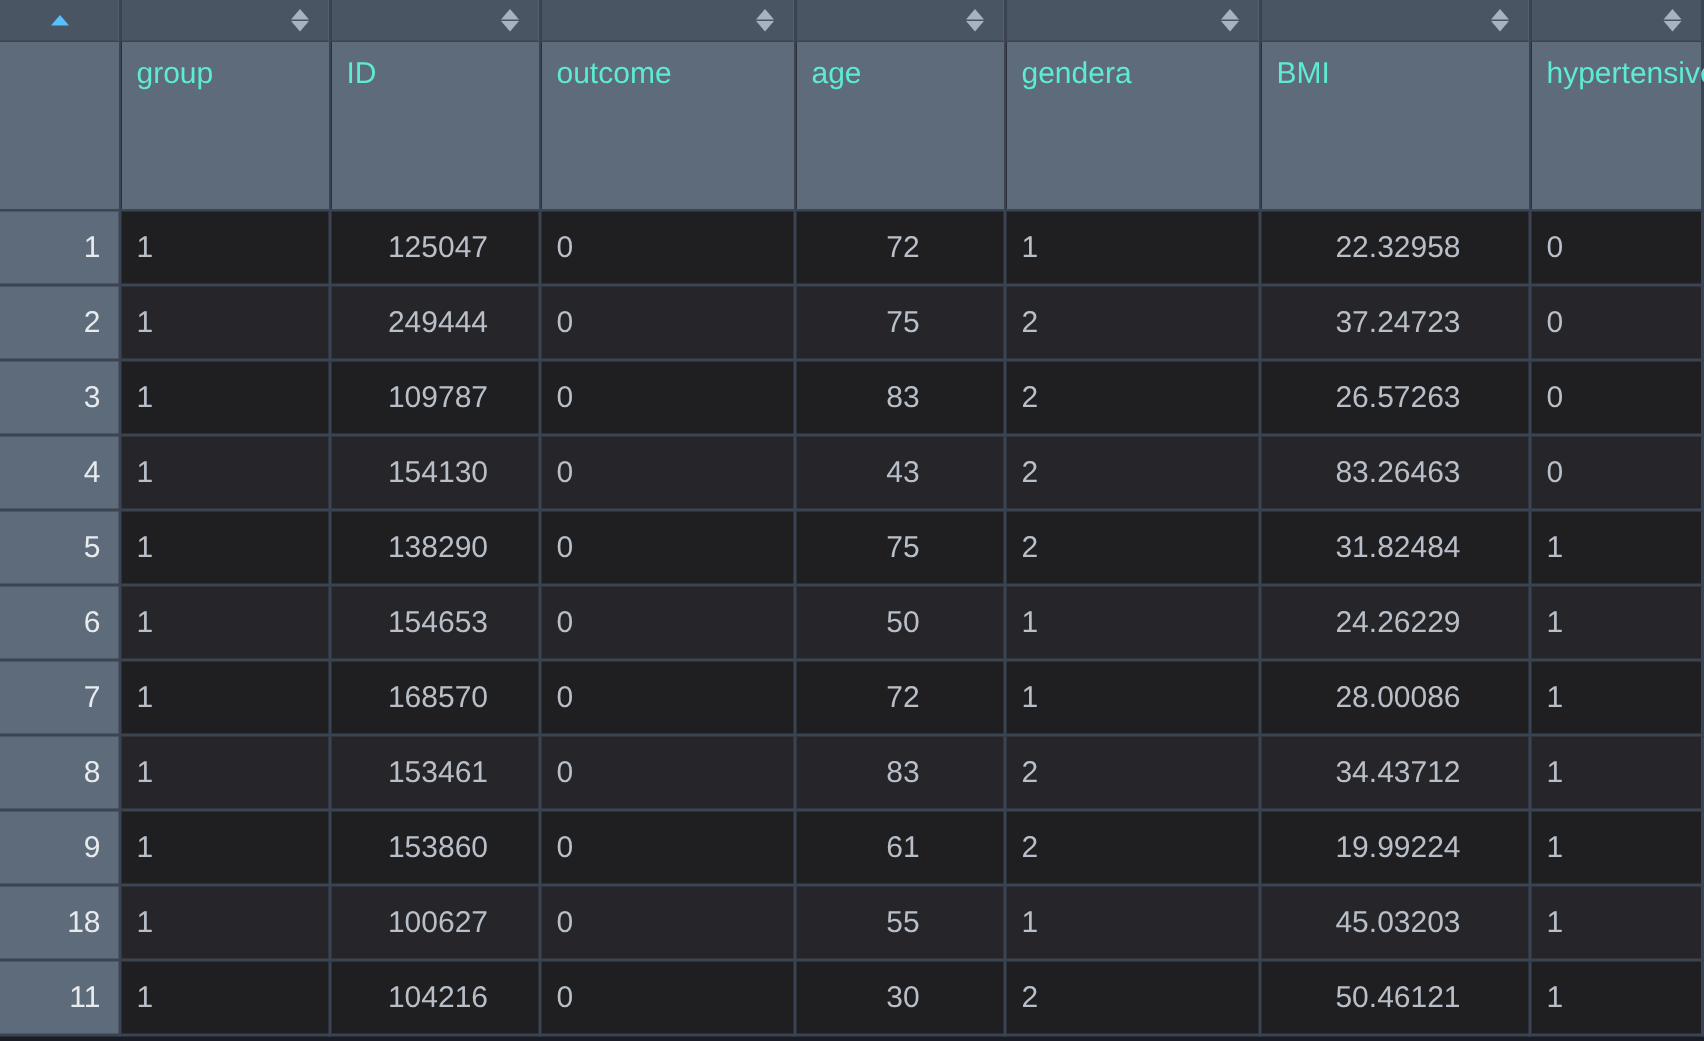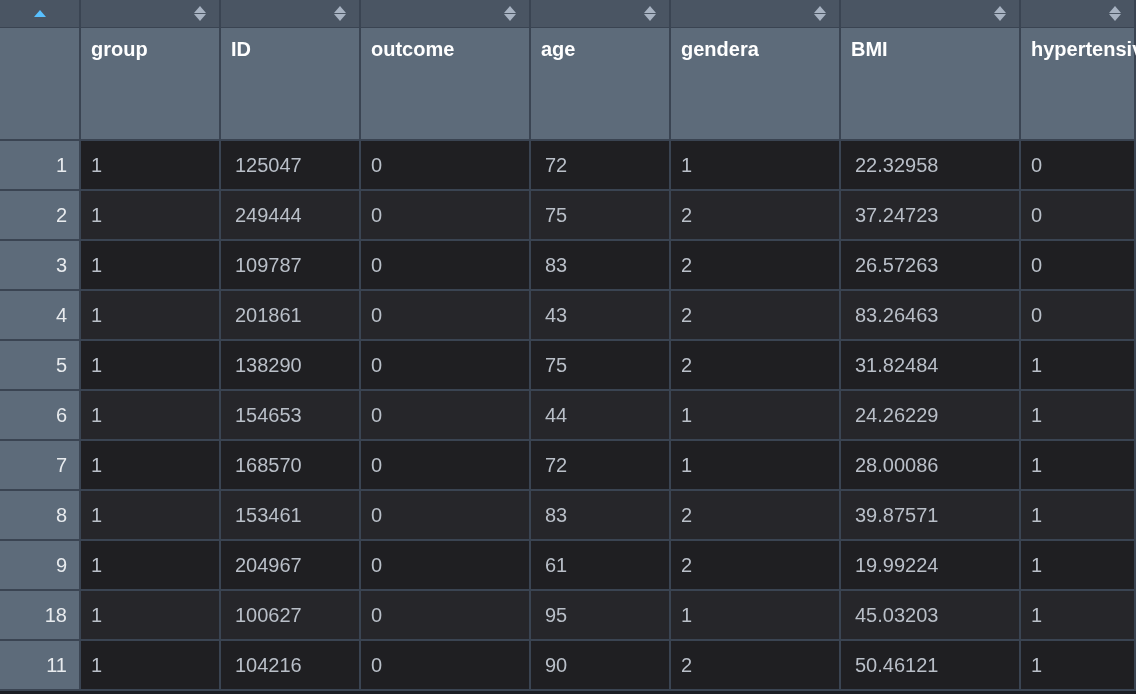--- a/index.html
+++ b/index.html
@@ -34,22 +34,22 @@
       background: #4a5563;
       border-bottom: 1px solid #3a4452;
       display: flex;
       align-items: center;
       justify-content: flex-end;
       padding-right: 12px;
     }
     thead th .header-label {
       padding: 10px 10px 0 10px;
       font-size: 20px;
-      font-weight: 700;
-      color: #ffffff;
+      font-weight: 400;
+      color: #5eead4;
     }
     .sort-icon {
       width: 14px;
       height: 18px;
       display: inline-flex;
       flex-direction: column;
       align-items: center;
       justify-content: center;
       cursor: pointer;
       gap: 1px;
@@ -79,21 +79,21 @@
     }
     tbody th.rownum {
       background: #5d6b7a;
       color: #e8ebee;
       text-align: right;
       font-weight: 400;
       padding-right: 12px;
     }
     tbody tr:nth-child(odd) td { background: #1f1f22; }
     tbody tr:nth-child(even) td { background: #26262a; }
-    .num-right { text-align: left; padding-left: 14px; }
+    .num-right { text-align: center; padding-left: 14px; }
     .num-left { text-align: left; }
     thead th.index-col .sort-area { justify-content: center; padding: 0; }
   </style>
 </head>
 <body>
 
 <table>
   <colgroup>
     <col class="index-col">
     <col style="width:140px">
@@ -206,21 +206,21 @@
         <td class="num-right">109787</td>
         <td class="num-left">0</td>
         <td class="num-right">83</td>
         <td class="num-left">2</td>
         <td class="num-right">26.57263</td>
         <td class="num-left">0</td>
       </tr>
       <tr>
         <th class="rownum">4</th>
         <td class="num-left">1</td>
-        <td class="num-right">201861</td>
+        <td class="num-right">154130</td>
         <td class="num-left">0</td>
         <td class="num-right">43</td>
         <td class="num-left">2</td>
         <td class="num-right">83.26463</td>
         <td class="num-left">0</td>
       </tr>
       <tr>
         <th class="rownum">5</th>
         <td class="num-left">1</td>
         <td class="num-right">138290</td>
@@ -228,21 +228,21 @@
         <td class="num-right">75</td>
         <td class="num-left">2</td>
         <td class="num-right">31.82484</td>
         <td class="num-left">1</td>
       </tr>
       <tr>
         <th class="rownum">6</th>
         <td class="num-left">1</td>
         <td class="num-right">154653</td>
         <td class="num-left">0</td>
-        <td class="num-right">44</td>
+        <td class="num-right">50</td>
         <td class="num-left">1</td>
         <td class="num-right">24.26229</td>
         <td class="num-left">1</td>
       </tr>
       <tr>
         <th class="rownum">7</th>
         <td class="num-left">1</td>
         <td class="num-right">168570</td>
         <td class="num-left">0</td>
         <td class="num-right">72</td>
@@ -250,47 +250,47 @@
         <td class="num-right">28.00086</td>
         <td class="num-left">1</td>
       </tr>
       <tr>
         <th class="rownum">8</th>
         <td class="num-left">1</td>
         <td class="num-right">153461</td>
         <td class="num-left">0</td>
         <td class="num-right">83</td>
         <td class="num-left">2</td>
-        <td class="num-right">39.87571</td>
+        <td class="num-right">34.43712</td>
         <td class="num-left">1</td>
       </tr>
       <tr>
         <th class="rownum">9</th>
         <td class="num-left">1</td>
-        <td class="num-right">204967</td>
+        <td class="num-right">153860</td>
         <td class="num-left">0</td>
         <td class="num-right">61</td>
         <td class="num-left">2</td>
         <td class="num-right">19.99224</td>
         <td class="num-left">1</td>
       </tr>
       <tr>
         <th class="rownum">18</th>
         <td class="num-left">1</td>
         <td class="num-right">100627</td>
         <td class="num-left">0</td>
-        <td class="num-right">95</td>
+        <td class="num-right">55</td>
         <td class="num-left">1</td>
         <td class="num-right">45.03203</td>
         <td class="num-left">1</td>
       </tr>
       <tr>
         <th class="rownum">11</th>
         <td class="num-left">1</td>
         <td class="num-right">104216</td>
         <td class="num-left">0</td>
-        <td class="num-right">90</td>
+        <td class="num-right">30</td>
         <td class="num-left">2</td>
         <td class="num-right">50.46121</td>
         <td class="num-left">1</td>
       </tr>
     </tbody>
 </table>
 
 </body></html>

